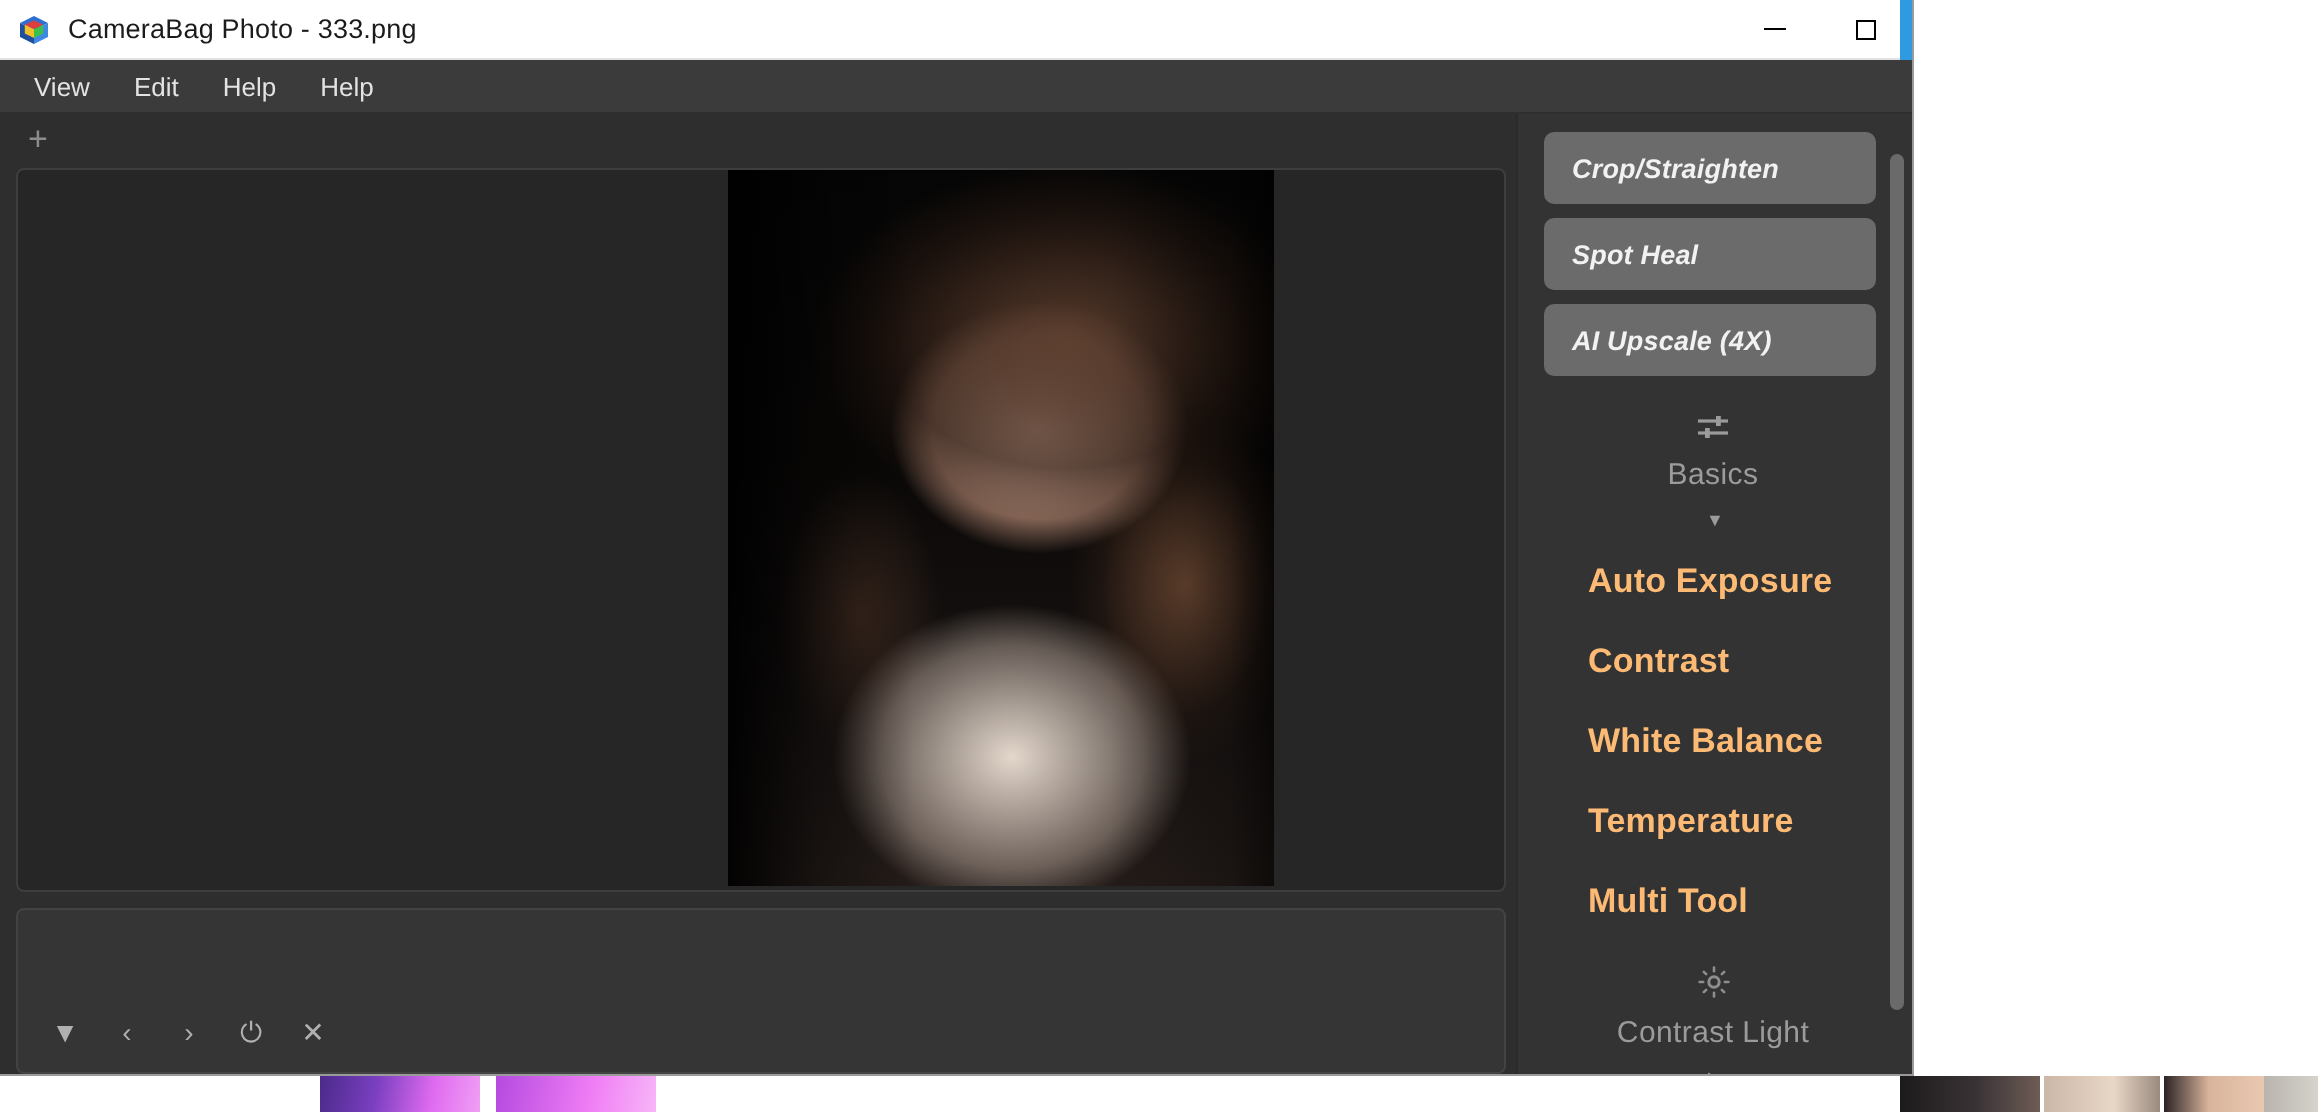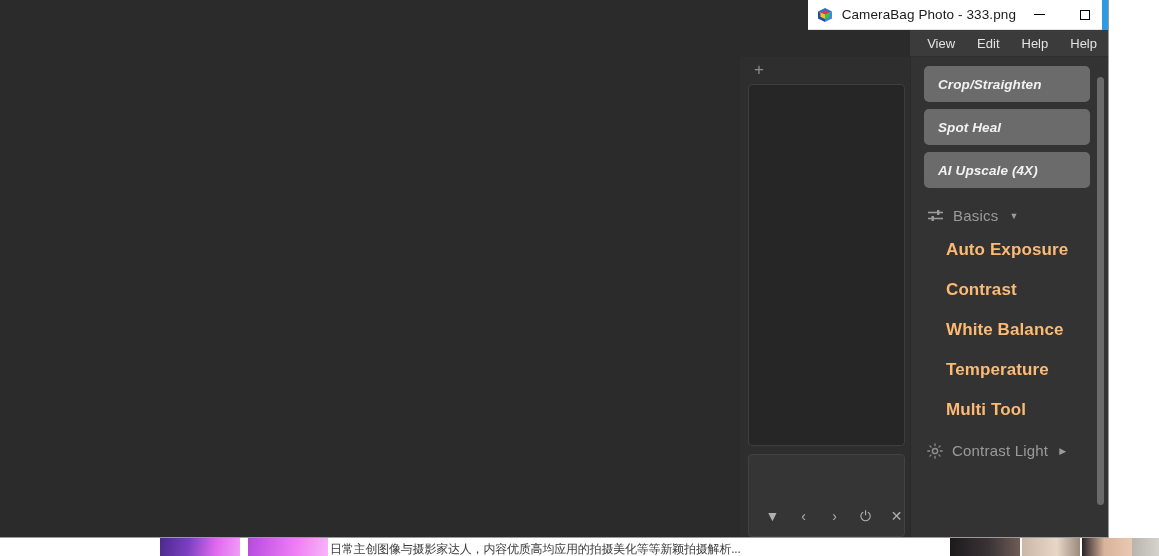--- a/index.html
+++ b/index.html
@@ -48,25 +48,25 @@
     line-height: 13px;
     color: #3c3c3c;
     white-space: nowrap;
     letter-spacing: -0.2px;
   }
 
   
   #app-window {
     position: absolute;
     left: 0; top: 0;
-    width: 1109px; height: 538px;
+    width: 957px; height: 538px;
     background: #2b2b2b;
     border: 1px solid #9a9a9a;
     border-top: none; border-left: none;
-    display: flex; flex-direction: column; align-items: flex-end;
+    display: flex; flex-direction: column;
   }
 
   
   #titlebar {
     height: 30px;
     background: #ffffff;
     display: flex; align-items: center;
     flex: 0 0 auto;
     border-bottom: 1px solid #e2e2e2;
   }
@@ -234,20 +234,21 @@
     font-style: italic;
   }
 
   .section-head {
     display: flex; align-items: center;
     gap: 9px;
     margin-top: 12px;
     margin-bottom: 6px;
     padding-left: 3px;
     cursor: default;
+    flex-direction: column;
   }
   .section-head .sec-label {
     font-size: 15px;
     color: #9b9b9b;
     letter-spacing: 0.2px;
   }
   .section-head .caret {
     font-size: 9px;
     color: #9b9b9b;
     margin-left: 2px;
@@ -282,21 +283,20 @@
 <body>
 
 <div id="desktop">
   <div class="bg-strip">
     <div class="bg-thumb t1"></div>
     <div class="bg-thumb t2"></div>
     <div class="bg-thumb t3"></div>
     <div class="bg-thumb t4"></div>
     <div class="bg-thumb t5"></div>
     <div class="bg-thumb t6"></div>
-    <div class="bg-text">日常主创图像与摄影家达人，内容优质高均应用的拍摄美化等等新颖拍摄解析...</div>
   </div>
 </div>
 
 <div id="app-window">
 
   <div id="titlebar">
     <svg id="app-icon" viewBox="0 0 16 16">
       <polygon points="8,1 15,4.5 8,8 1,4.5" fill="#2f6fd0"></polygon>
       <polygon points="1,4.5 8,8 8,15 1,11.5" fill="#1f4f9c"></polygon>
       <polygon points="8,8 15,4.5 15,11.5 8,15" fill="#3f8ae0"></polygon>

